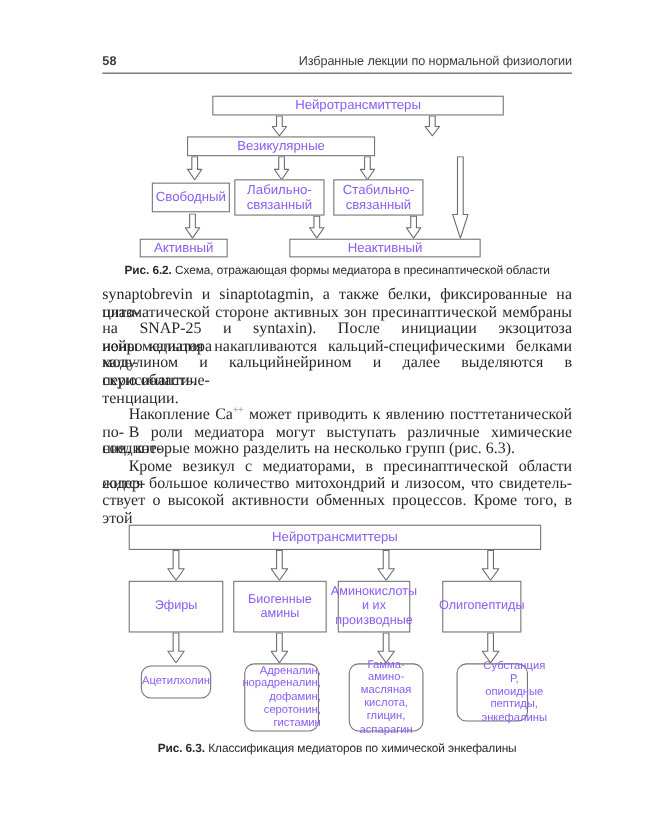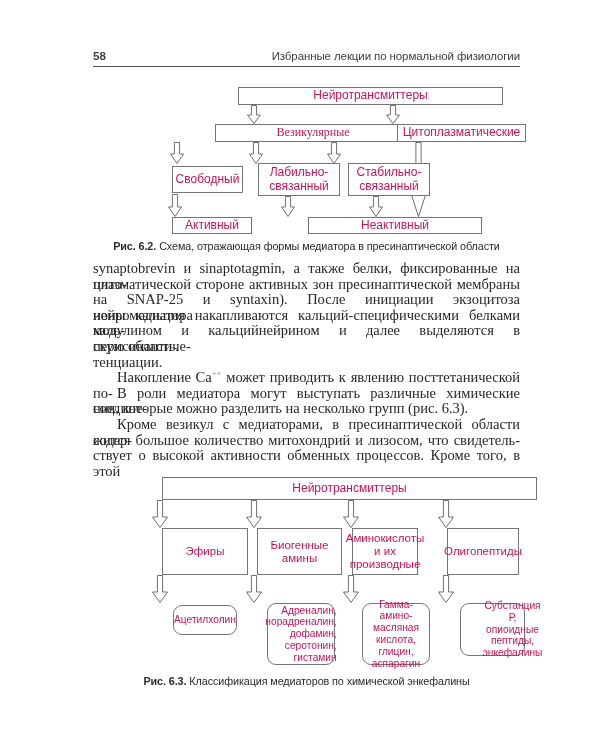--- a/index.html
+++ b/index.html
@@ -5,21 +5,21 @@
   html,body{margin:0;padding:0;background:#e8e8e8;}
   .page{position:relative;width:600px;height:750px;background:#ffffff;overflow:hidden;
         font-family:"Liberation Sans",sans-serif;color:#2f2f2f;}
   
   .hdr-num{position:absolute;left:93px;top:50px;font-size:11.5px;font-weight:bold;color:#3d3d3d;letter-spacing:.2px;}
   .hdr-title{position:absolute;right:80px;top:50px;font-size:11.5px;color:#3d3d3d;letter-spacing:-0.1px;}
   .hdr-rule{position:absolute;left:93px;top:66px;width:427px;height:1px;background:#4d4d4d;}
   
   .box{position:absolute;border:1px solid #757575;background:#fff;display:flex;
        align-items:center;justify-content:center;text-align:center;
-       white-space:pre-line;color:#be185d;box-sizing:border-box;margin-left:45px;}
+       white-space:pre-line;color:#8b5cf6;box-sizing:border-box;}
   .f62{font-size:12px;line-height:13.5px;}
   .f63c{font-size:11.5px;line-height:13px;}
   .f63e{font-size:10.2px;line-height:11.8px;border-radius:9px;}
   .arrow{position:absolute;line-height:0;}
   
   .caption{position:absolute;left:93px;width:427px;text-align:center;font-size:10.8px;
            color:#2a2a2a;letter-spacing:-0.1px;}
   .caption .cl{font-weight:bold;margin-right:3px;}
   
   .bodytext{position:absolute;left:93px;top:261px;width:427px;
@@ -40,37 +40,36 @@
 
   <div class="box f62" style="left:193px;top:87px;width:265px;height:18px;">Нейротрансмиттеры</div>
 
   <div class="arrow" style="left:247px;top:105px;"><svg width="14" height="19" viewBox="0 0 14 19">
         <polygon points="4.4,0.5 9.6,0.5 9.6,10.0 13.5,10.0 7,18.5 0.5,10.0 4.4,10.0" fill="#ffffff" stroke="#6e6e6e" stroke-width="1"></polygon>
       </svg></div>
   <div class="arrow" style="left:386px;top:105px;"><svg width="14" height="19" viewBox="0 0 14 19">
         <polygon points="4.4,0.5 9.6,0.5 9.6,10.0 13.5,10.0 7,18.5 0.5,10.0 4.4,10.0" fill="#ffffff" stroke="#6e6e6e" stroke-width="1"></polygon>
       </svg></div>
 
-  <div class="box f62" style="left:170px;top:124px;width:196px;height:18px;font-family:Liberation Serif, serif;">Везикулярные</div>
-  <div class="box f62" style="left:352px;top:124px;width:129px;height:18px;">Цитоплазматические</div>
+  <div class="box f62" style="left:170px;top:124px;width:171px;height:18px;">Везикулярные</div>
 
   <div class="arrow" style="left:170px;top:142px;"><svg width="14" height="22" viewBox="0 0 14 22">
         <polygon points="4.4,0.5 9.6,0.5 9.6,12.0 13.5,12.0 7,21.5 0.5,12.0 4.4,12.0" fill="#ffffff" stroke="#6e6e6e" stroke-width="1"></polygon>
       </svg></div>
   <div class="arrow" style="left:249px;top:142px;"><svg width="14" height="22" viewBox="0 0 14 22">
         <polygon points="4.4,0.5 9.6,0.5 9.6,12.0 13.5,12.0 7,21.5 0.5,12.0 4.4,12.0" fill="#ffffff" stroke="#6e6e6e" stroke-width="1"></polygon>
       </svg></div>
   <div class="arrow" style="left:327px;top:142px;"><svg width="14" height="22" viewBox="0 0 14 22">
         <polygon points="4.4,0.5 9.6,0.5 9.6,12.0 13.5,12.0 7,21.5 0.5,12.0 4.4,12.0" fill="#ffffff" stroke="#6e6e6e" stroke-width="1"></polygon>
       </svg></div>
   <div class="arrow" style="left:411px;top:142px;"><svg width="15" height="75" viewBox="0 0 15 75">
         <polygon points="4.9,0.5 10.1,0.5 10.1,53.0 14.5,53.0 7.5,74.5 0.5,53.0 4.9,53.0" fill="#ffffff" stroke="#6e6e6e" stroke-width="1"></polygon>
       </svg></div>
 
-  <div class="box f62" style="left:127px;top:166px;width:71px;height:27px;">Свободный</div>
+  <div class="box f62" style="left:138px;top:166px;width:71px;height:27px;">Свободный</div>
   <div class="box f62" style="left:213px;top:163px;width:82px;height:33px;">Лабильно-
 связанный</div>
   <div class="box f62" style="left:303px;top:163px;width:82px;height:33px;">Стабильно-
 связанный</div>
 
   <div class="arrow" style="left:168px;top:194px;"><svg width="14" height="23" viewBox="0 0 14 23">
         <polygon points="4.4,0.5 9.6,0.5 9.6,13.0 13.5,13.0 7,22.5 0.5,13.0 4.4,13.0" fill="#ffffff" stroke="#6e6e6e" stroke-width="1"></polygon>
       </svg></div>
   <div class="arrow" style="left:281px;top:196px;"><svg width="14" height="21" viewBox="0 0 14 21">
         <polygon points="4.4,0.5 9.6,0.5 9.6,11.0 13.5,11.0 7,20.5 0.5,11.0 4.4,11.0" fill="#ffffff" stroke="#6e6e6e" stroke-width="1"></polygon>

